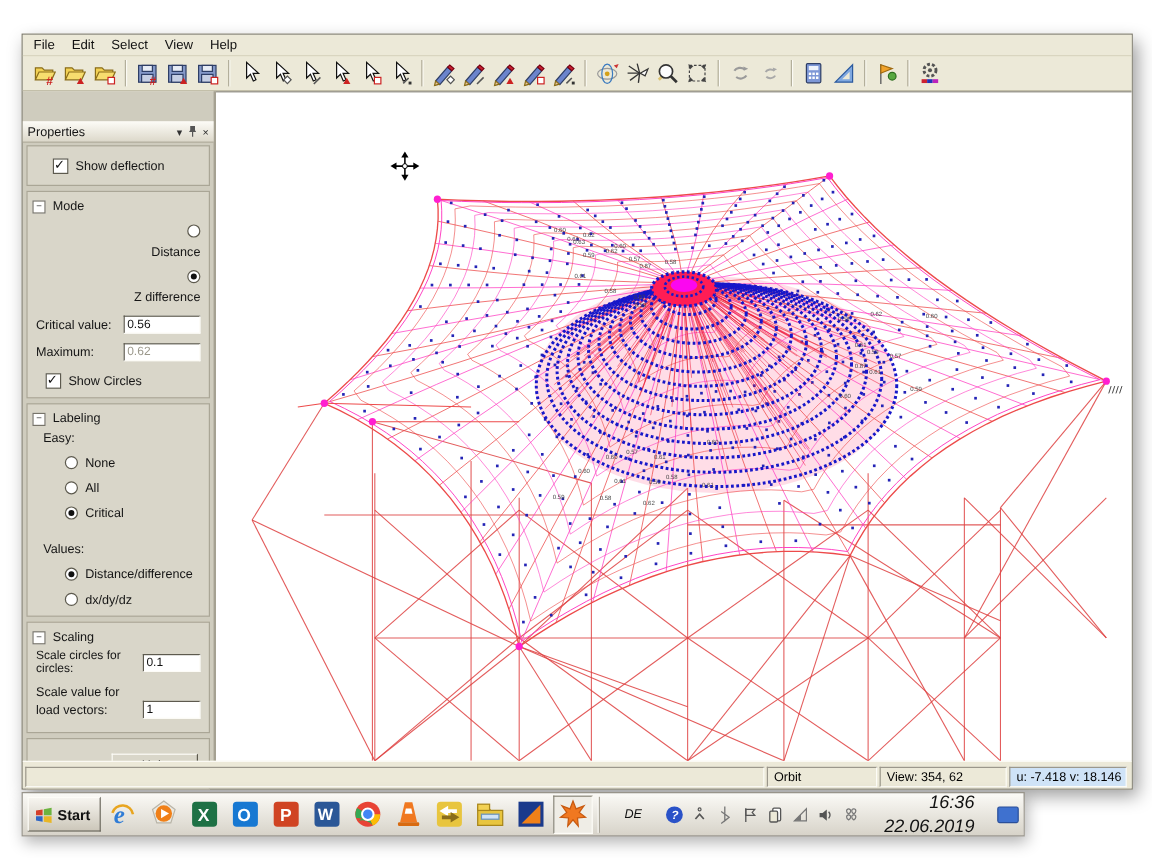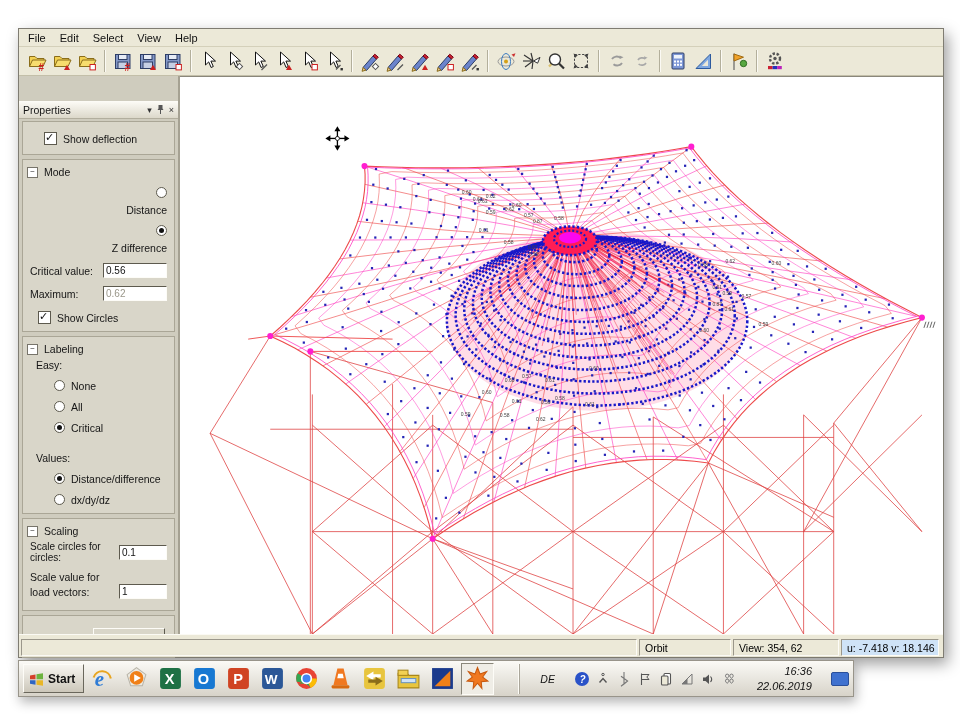--- a/index.html
+++ b/index.html
@@ -59,21 +59,21 @@
   
   .taskbar{position:absolute;left:18px;top:660px;width:836px;height:37px;background:linear-gradient(#fbfaf6,#d7d3c9);
            border:1px solid #98948a;box-shadow:2px 5px 12px rgba(0,0,0,.3);display:flex;align-items:center;padding:0 4px;gap:3px;box-sizing:border-box;}
   .start{height:27px;display:flex;align-items:center;gap:4px;padding:0 8px 0 5px;background:linear-gradient(#f7f5f0,#ccc7ba);
          border:1px solid;border-color:#fdfcf7 #6a675c #6a675c #fdfcf7;font-weight:bold;font-size:12px;color:#111;}
   .qicon{width:31px;height:30px;display:flex;align-items:center;justify-content:center;}
   .qicon.active{background:#efede6;border:1px solid;border-color:#8a877b #fdfcf7 #fdfcf7 #8a877b;}
   .tray{margin-left:auto;display:flex;align-items:center;gap:19px;border-left:1px solid #aaa69a;box-shadow:-1px 0 0 #fdfcf7;padding-left:20px;height:30px;font-style:italic;}
   .tray-lang{font-size:10.5px;color:#111;}
   .tray-ico{display:flex;align-items:center;justify-content:center;width:17px;height:17px;}
-  .clock{font-size:11px;line-height:1.3;text-align:right;color:#111;white-space:nowrap;}
+  .clock{font-size:15px;line-height:1.3;text-align:right;color:#111;white-space:nowrap;}
   .showdesk{width:16px;height:12px;background:#3f71cf;border:1px solid #27desk;border:1px solid #2a4f9a;border-radius:2px;}
 </style>
 </head>
 <body>
 
 <div class="stage">
 
   <div class="win">
 
 

